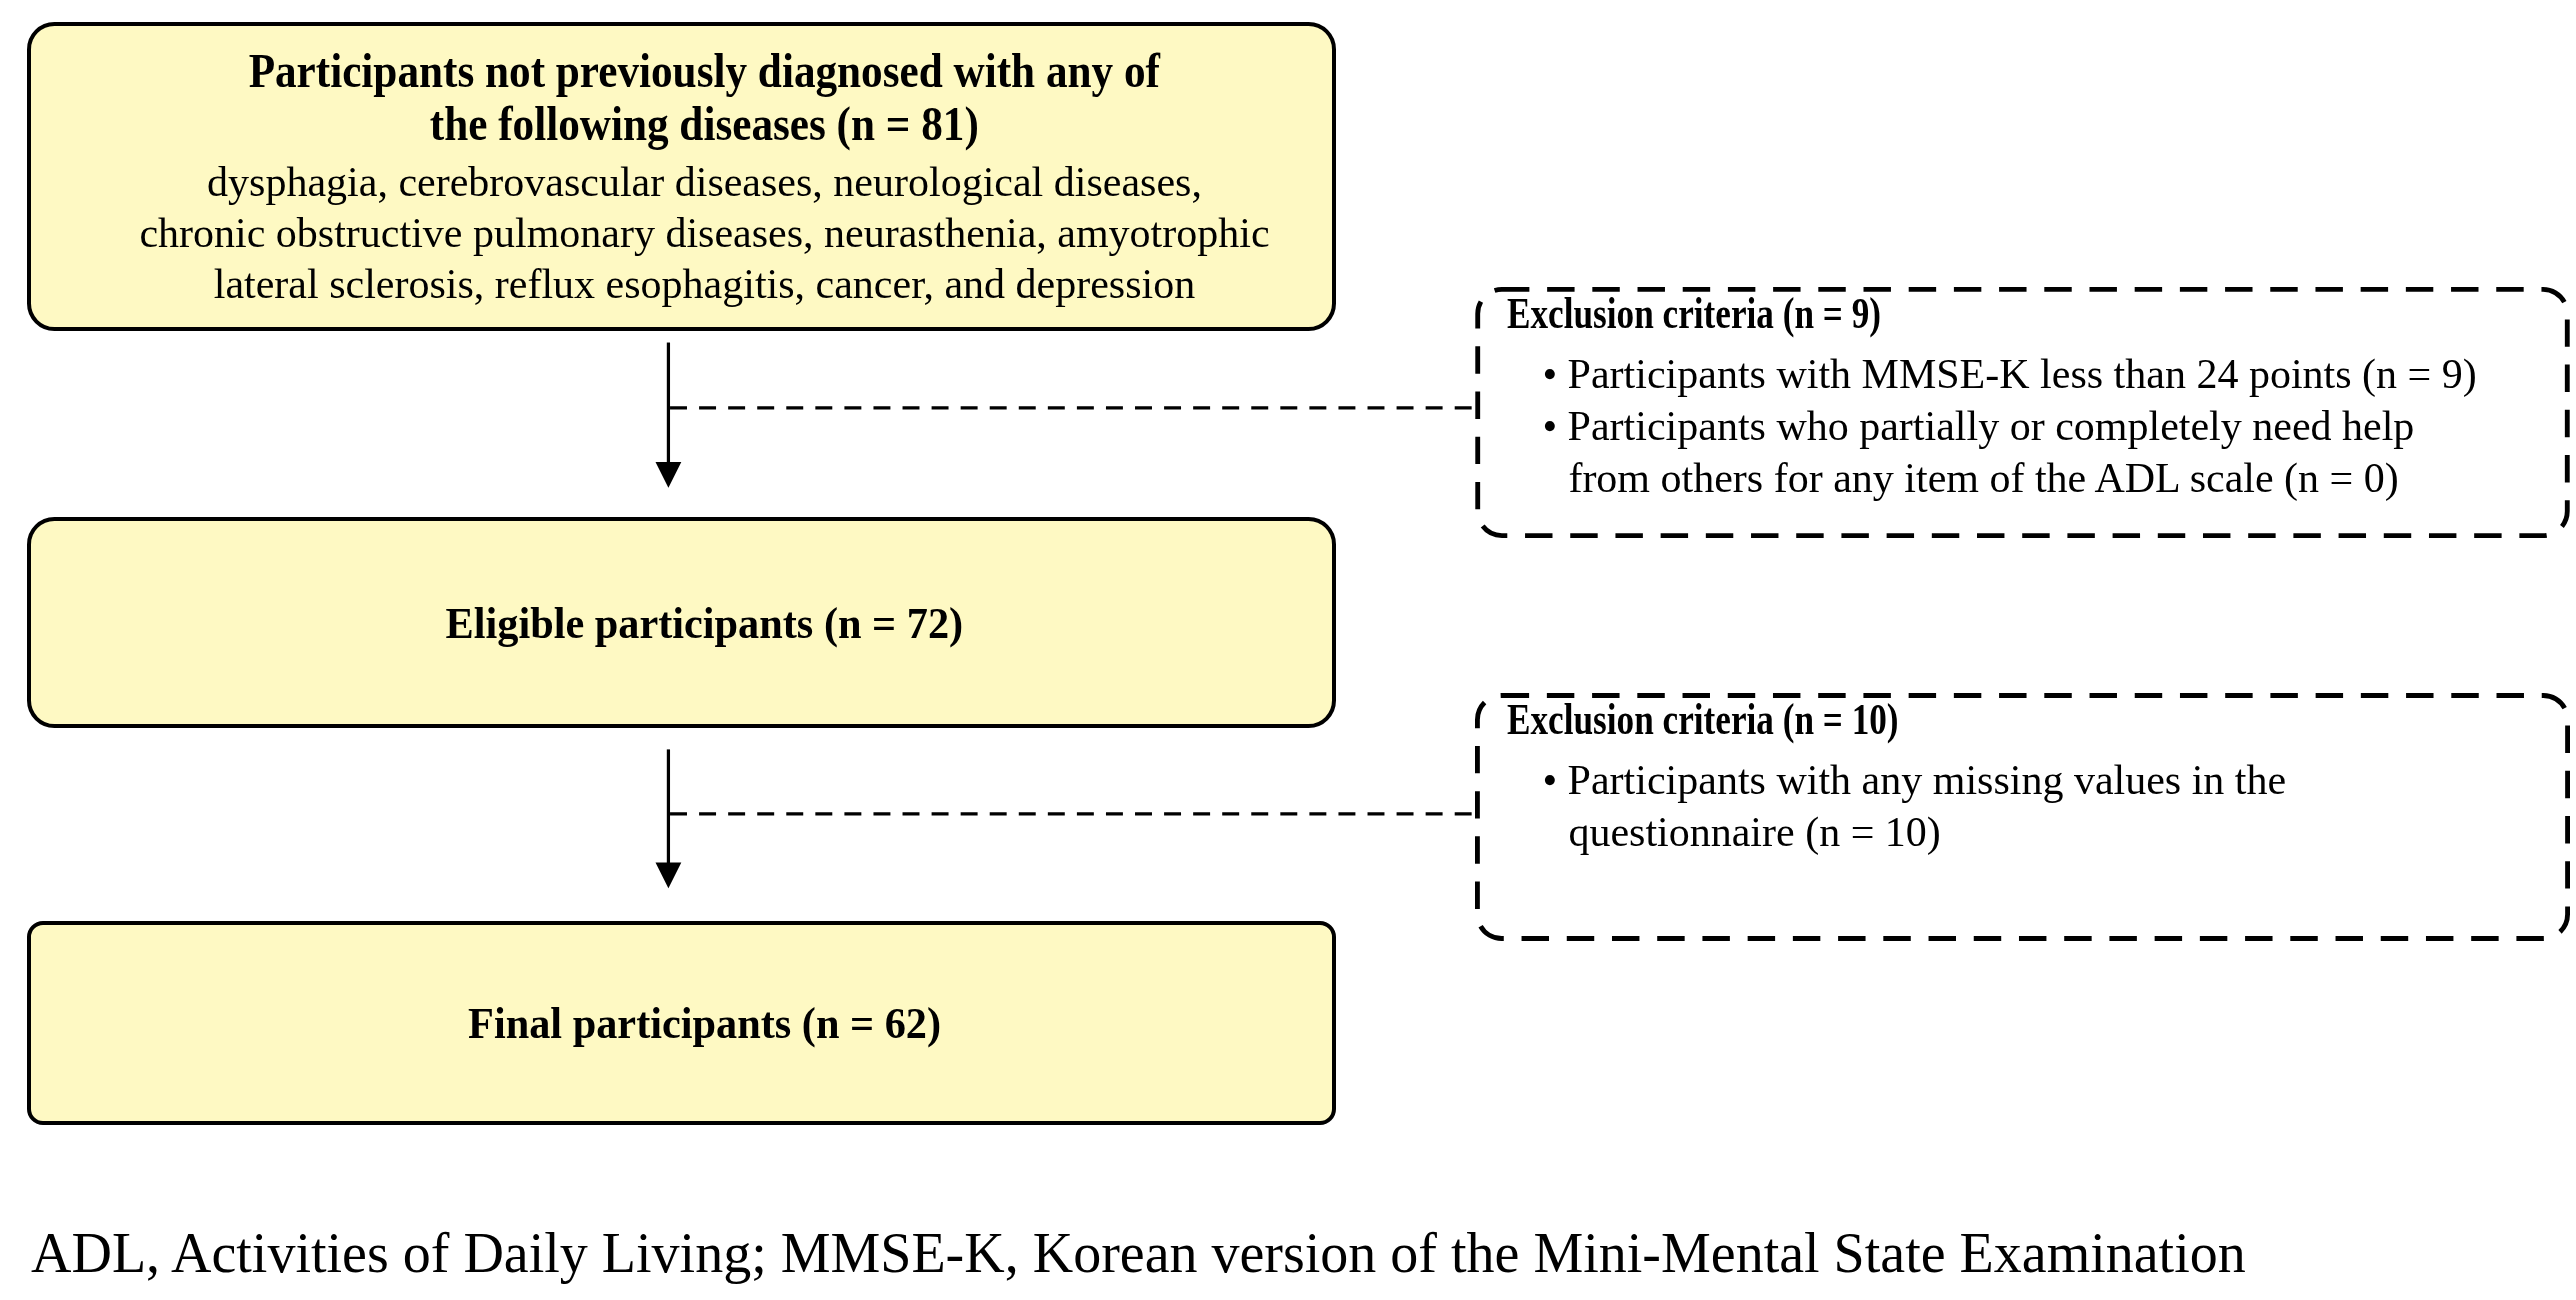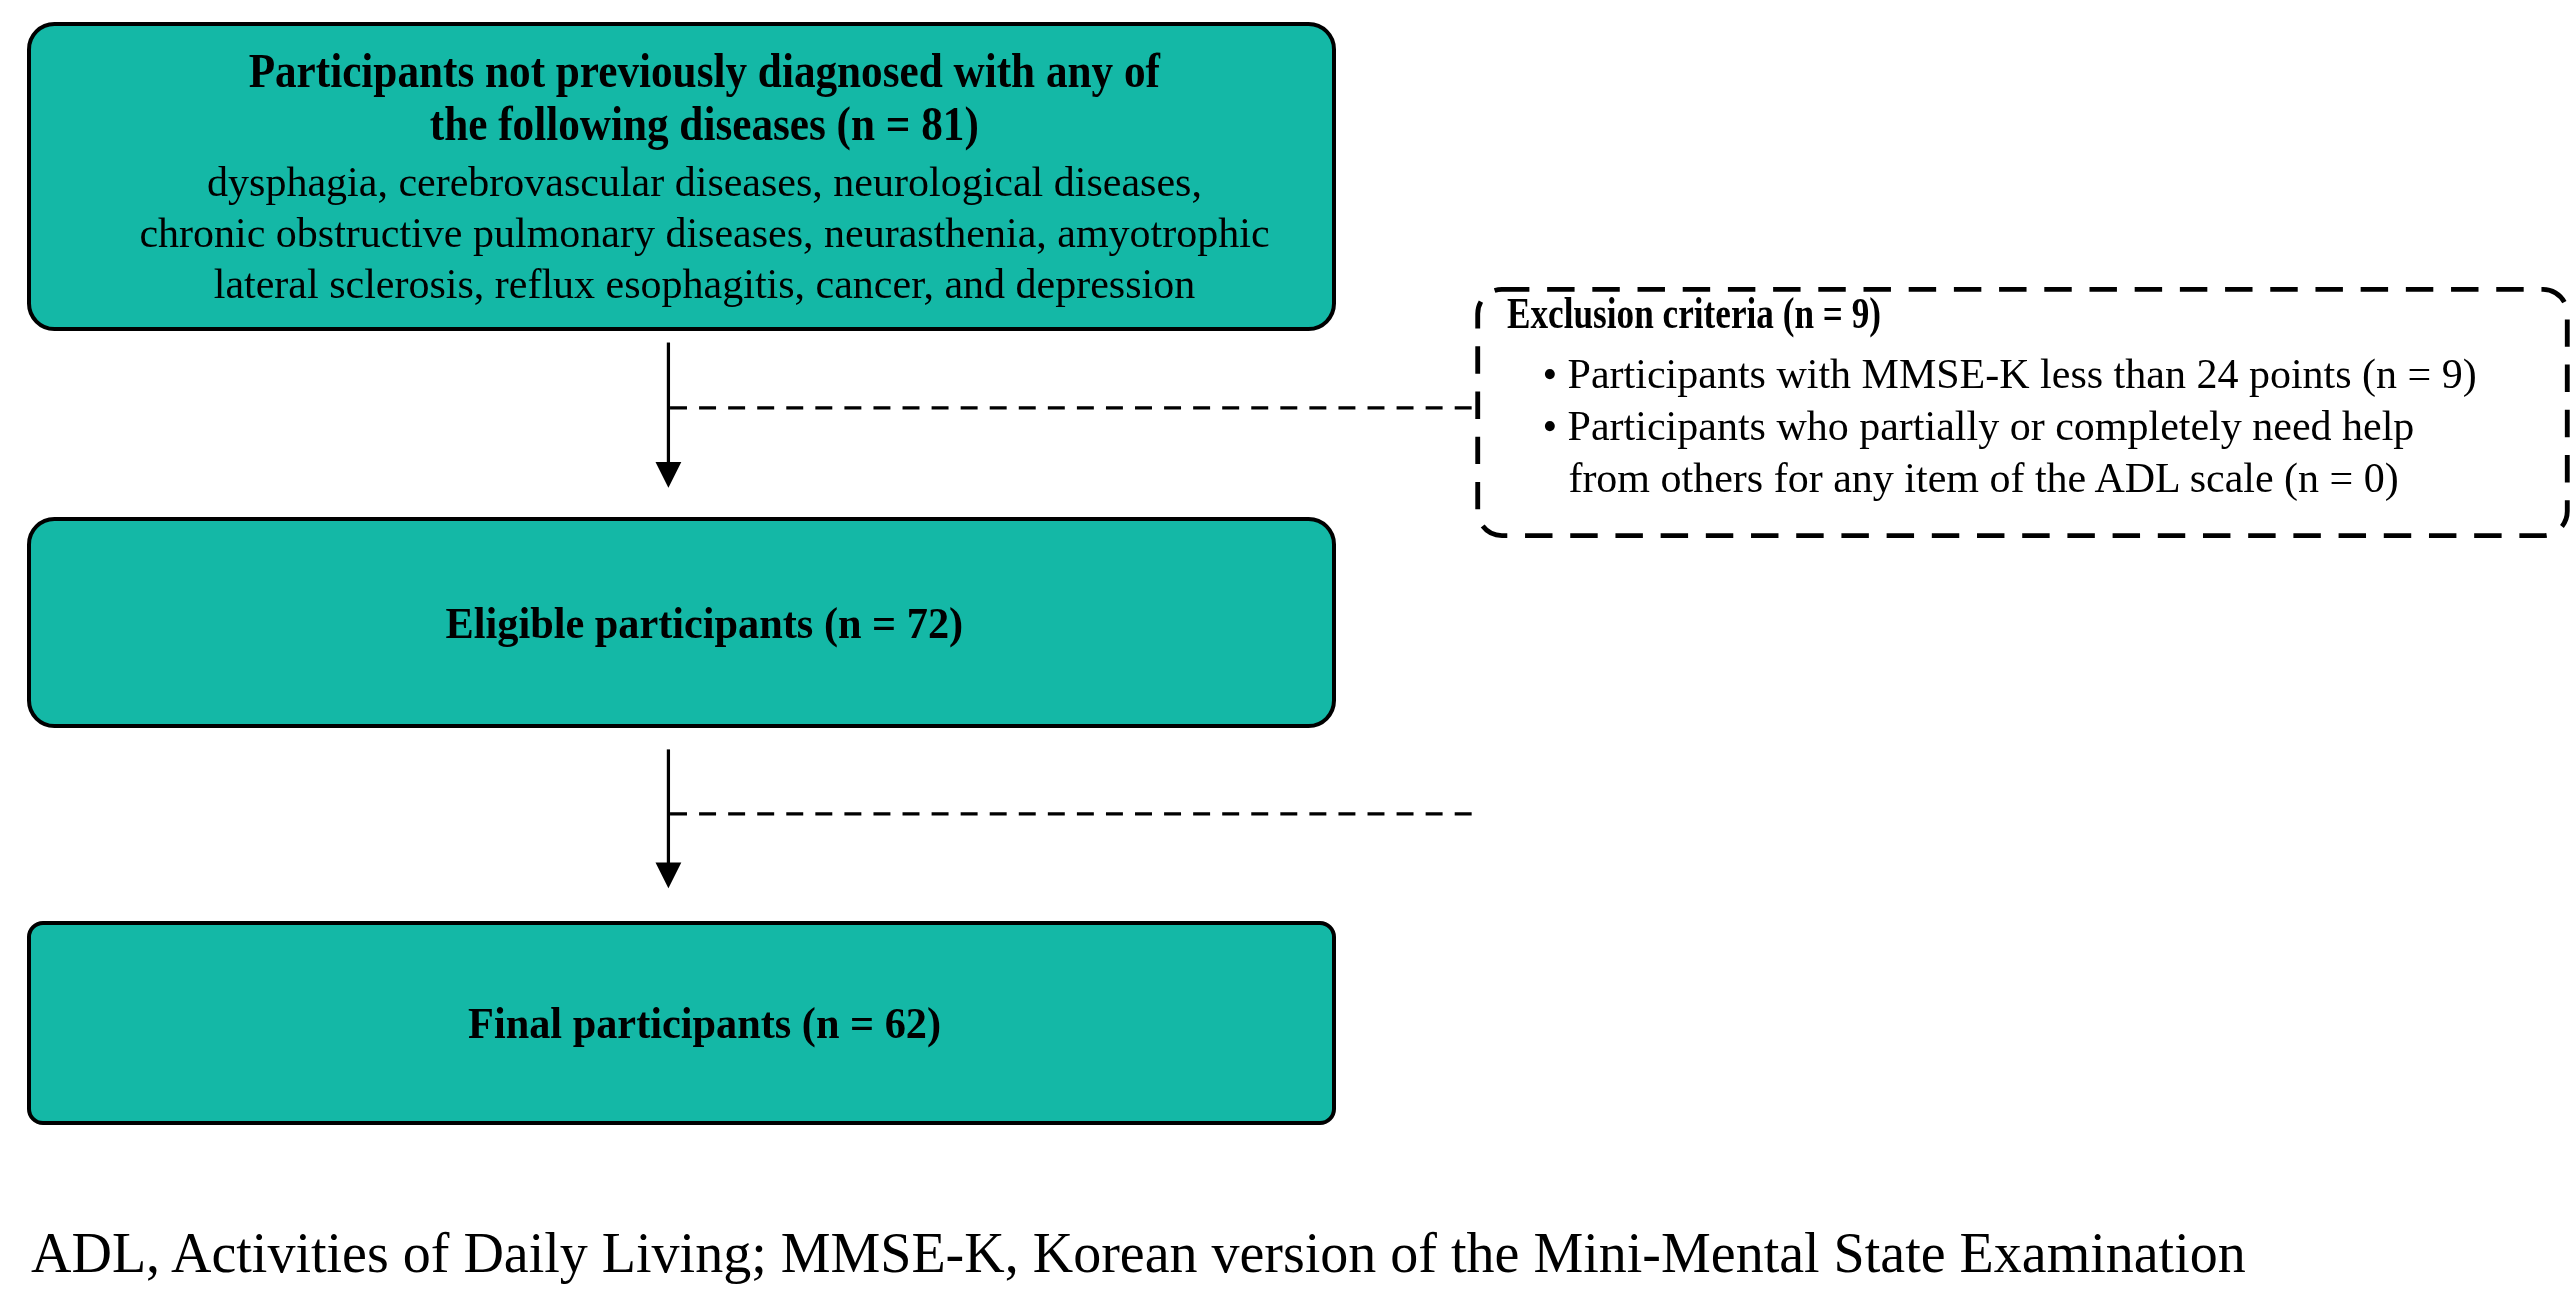--- a/index.html
+++ b/index.html
@@ -14,21 +14,21 @@
   }
 
   
   .flow-box {
     position: absolute;
     left: 27px;
     width: 1309px;
     box-sizing: border-box;
     border: 4px solid #000000;
     border-radius: 27.4px;
-    background: #14b8a6;
+    background: #fef9c3;
     display: flex;
     flex-direction: column;
     align-items: center;
     justify-content: center;
     text-align: center;
     padding-left: 46px;
   }
   #box-initial  { top: 22px;   height: 309px; }
   #box-eligible { top: 517px;  height: 211px; }
   #box-final    { top: 921px; height: 204px; border-radius: 16px; }
@@ -153,17 +153,26 @@
     <svg class="excl-frame" width="1095" height="251" viewBox="0 0 1356 311" xmlns="http://www.w3.org/2000/svg">
       <rect x="3" y="3" width="1350" height="305" rx="30" fill="none" stroke="#000" stroke-width="6" stroke-dasharray="34 22"></rect>
     </svg>
     <div class="excl-title">Exclusion criteria (n = 9)</div>
     <ul class="excl-list">
       <li>Participants with MMSE-K less than 24 points (n = 9)</li>
       <li>Participants who partially or completely need help from others for any item of the ADL scale (n = 0)</li>
     </ul>
   </div>
 
+  <div class="excl-box" id="excl-2">
+    <svg class="excl-frame" width="1095" height="248" viewBox="0 0 1356 307" xmlns="http://www.w3.org/2000/svg">
+      <rect x="3" y="3" width="1350" height="301" rx="30" fill="none" stroke="#000" stroke-width="6" stroke-dasharray="34 22"></rect>
+    </svg>
+    <div class="excl-title">Exclusion criteria (n = 10)</div>
+    <ul class="excl-list">
+      <li>Participants with any missing values in the questionnaire (n = 10)</li>
+    </ul>
+  </div>
 
   <div id="footnote">ADL, Activities of Daily Living; MMSE-K, Korean version of the Mini-Mental State Examination</div>
 
 </div>
 
 
 </body></html>

